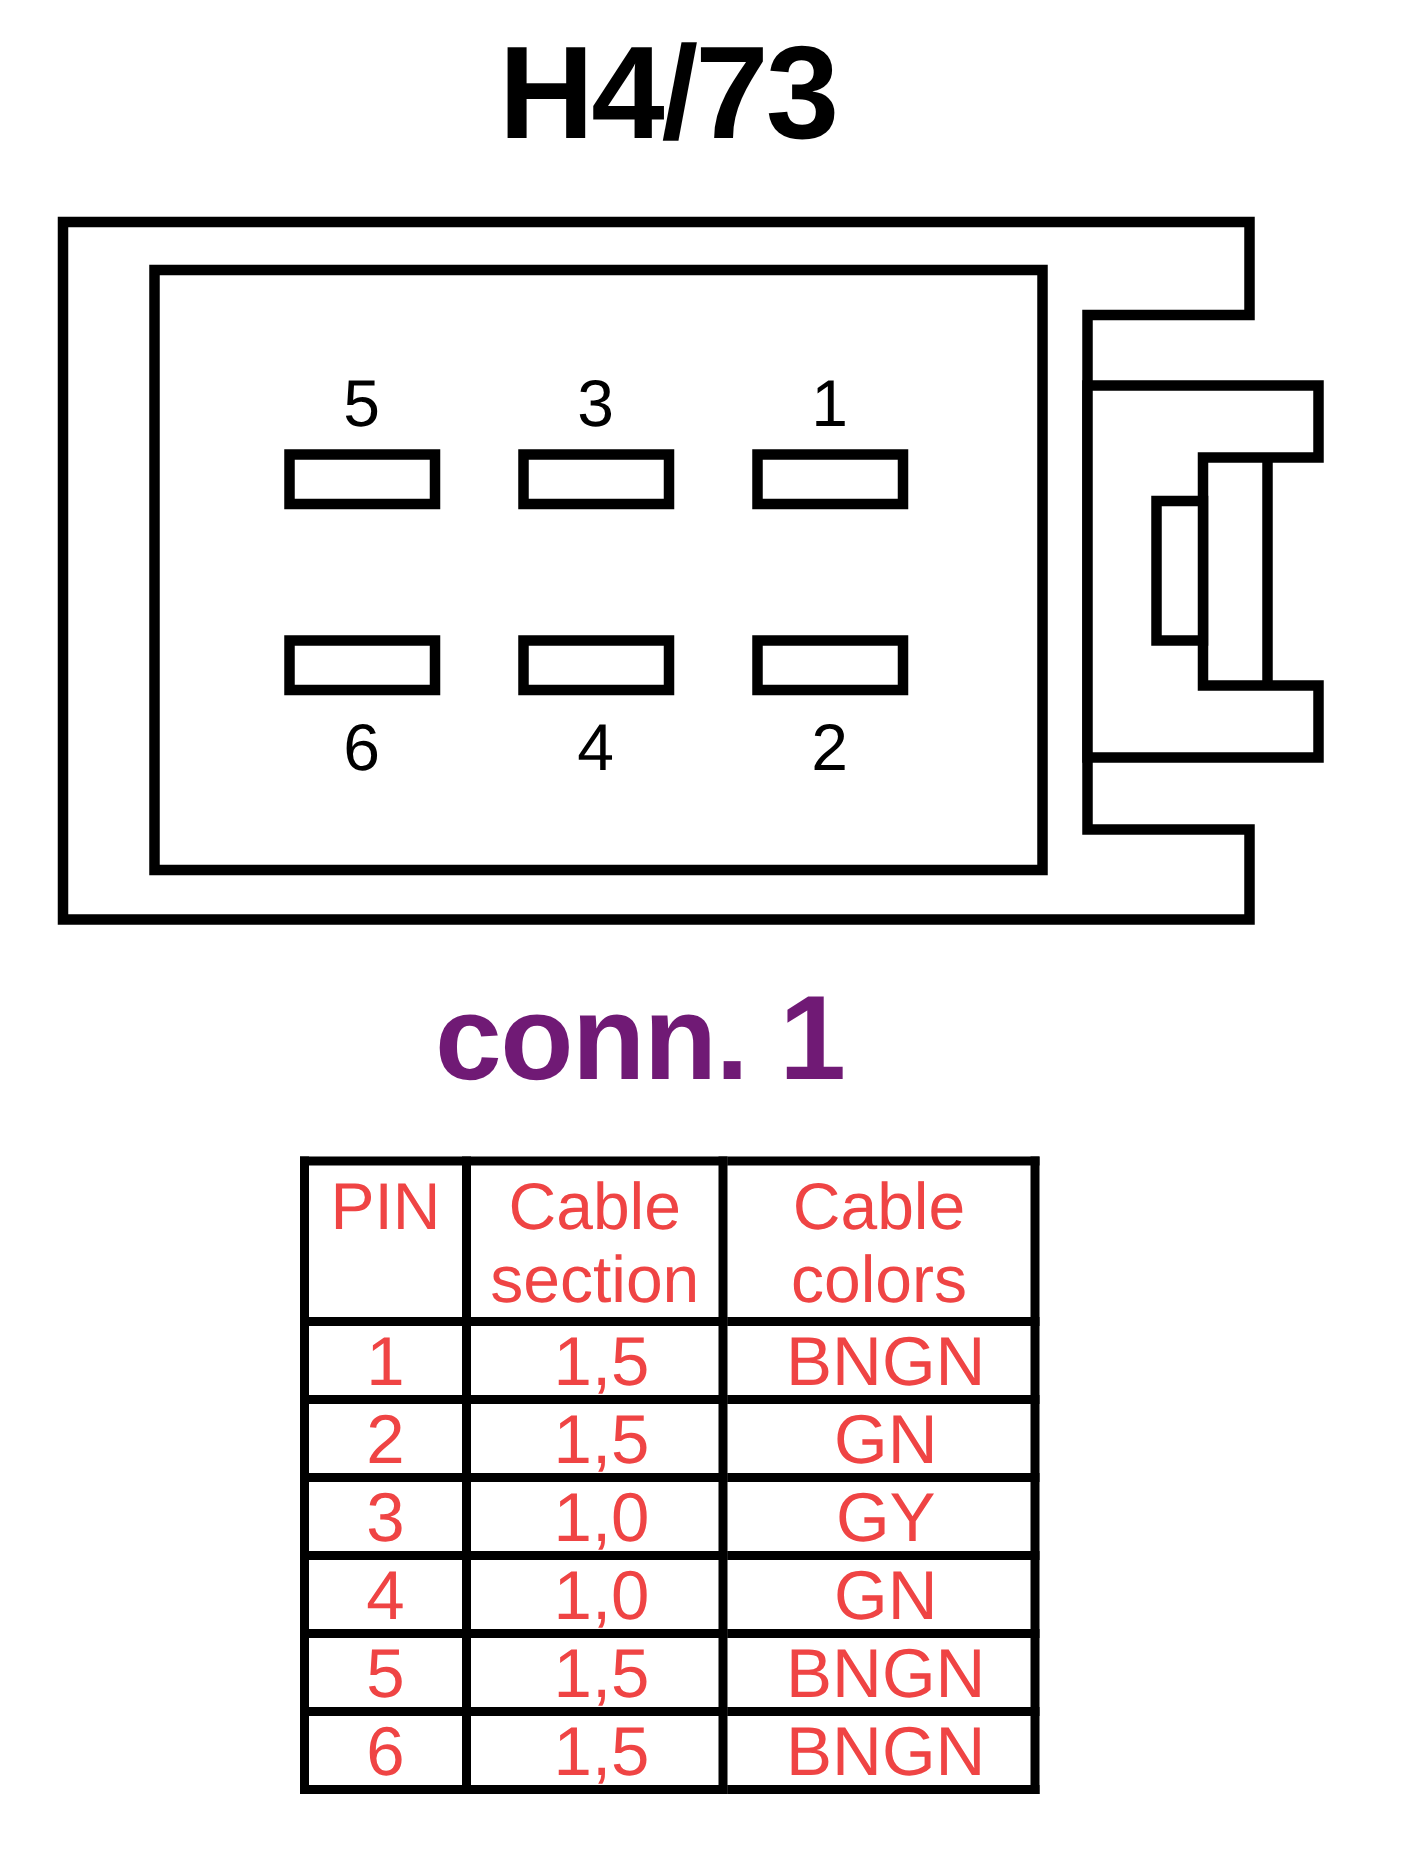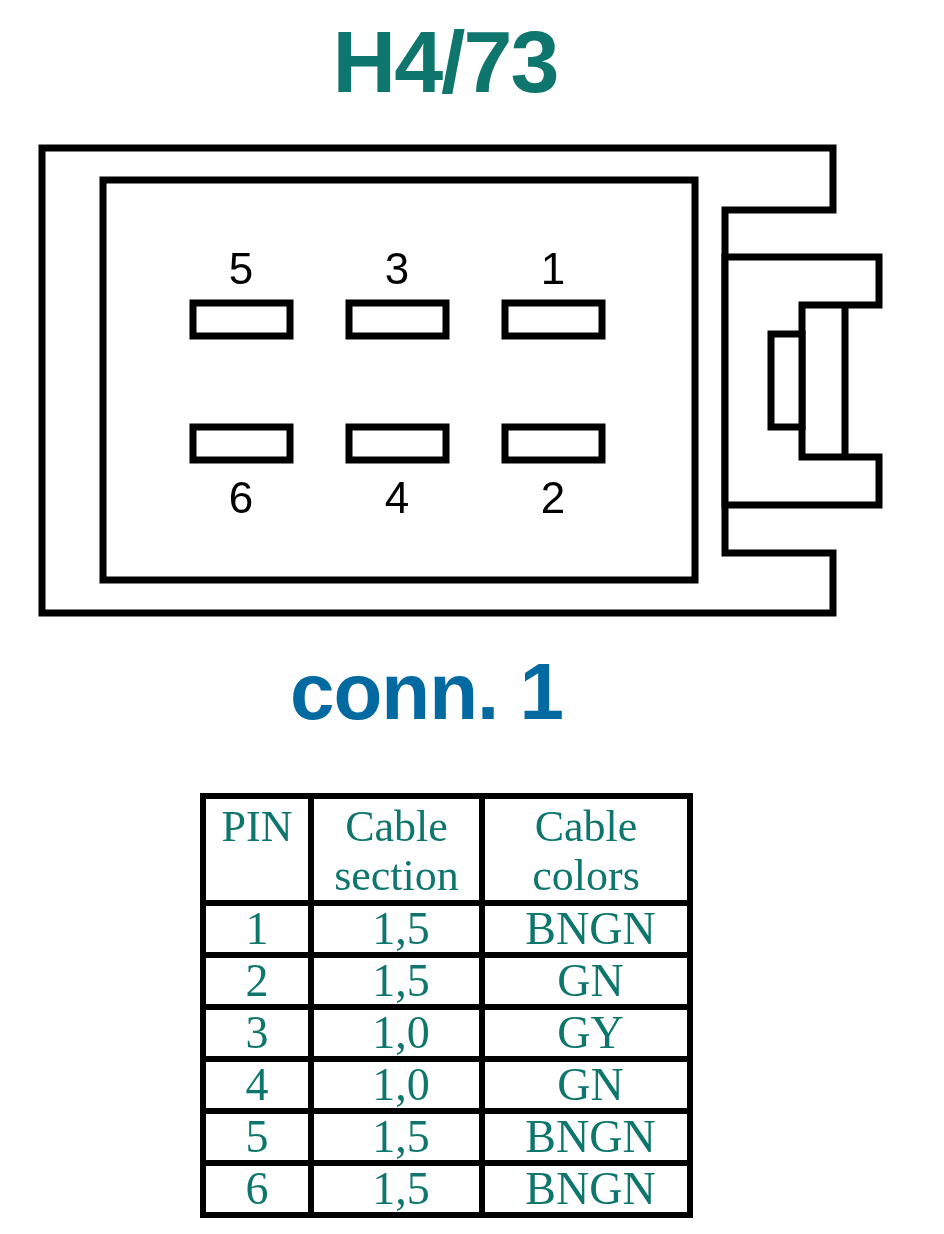--- a/index.html
+++ b/index.html
@@ -9,41 +9,41 @@
     background:#ffffff;
     color:#000000;
     overflow:hidden;
     font-family:"Liberation Sans",sans-serif;
   }
   .title-main{
     position:absolute;left:0;top:16px;width:890px;
     text-align:center;
     font-weight:bold;font-size:88px;line-height:1.05;
     letter-spacing:-2px;
-    color:#0f766e;
+    color:#000000;
   }
   .title-conn{
     position:absolute;left:0;top:652px;width:853px;
     text-align:center;
     font-weight:bold;font-size:80px;line-height:1;
     letter-spacing:-1px;
-    color:#0369a1;
+    color:#701a75;
   }
   svg.connector{position:absolute;left:0;top:0;}
   svg.connector .ln{fill:none;stroke:#000000;stroke-width:7;stroke-linejoin:miter;}
   svg.connector .fl{fill:#ffffff;stroke:#000000;stroke-width:7;stroke-linejoin:miter;}
   svg.connector text{
     font-family:"Liberation Sans",sans-serif;
     font-size:44px;fill:#000000;text-anchor:middle;
   }
   table.pin-table{
-    position:absolute;left:200px;top:793px;
+    position:absolute;left:200px;top:771px;
     border-collapse:collapse;table-layout:fixed;
-    background:#ffffff;color:#0f766e;
-    font-family:Liberation Serif, serif;
+    background:#ffffff;color:#ef4444;
+    font-family:Liberation Sans, sans-serif;
     font-size:46px;line-height:1;
   }
   .pin-table th,.pin-table td{
     border:6px solid #000000;
     padding:0;margin:0;
     font-weight:normal;
     overflow:hidden;
   }
   .pin-table th{
     height:97px;

